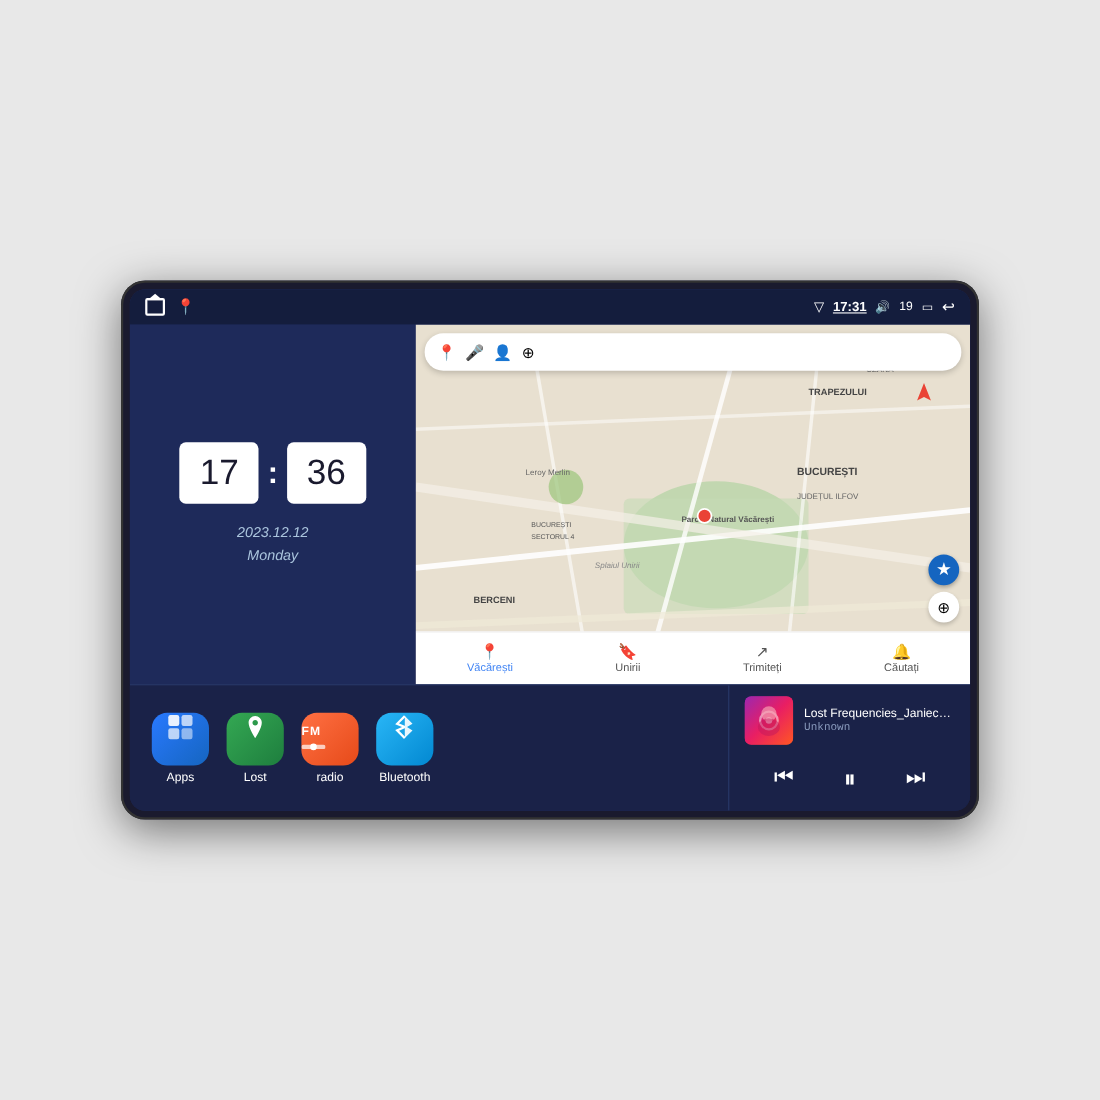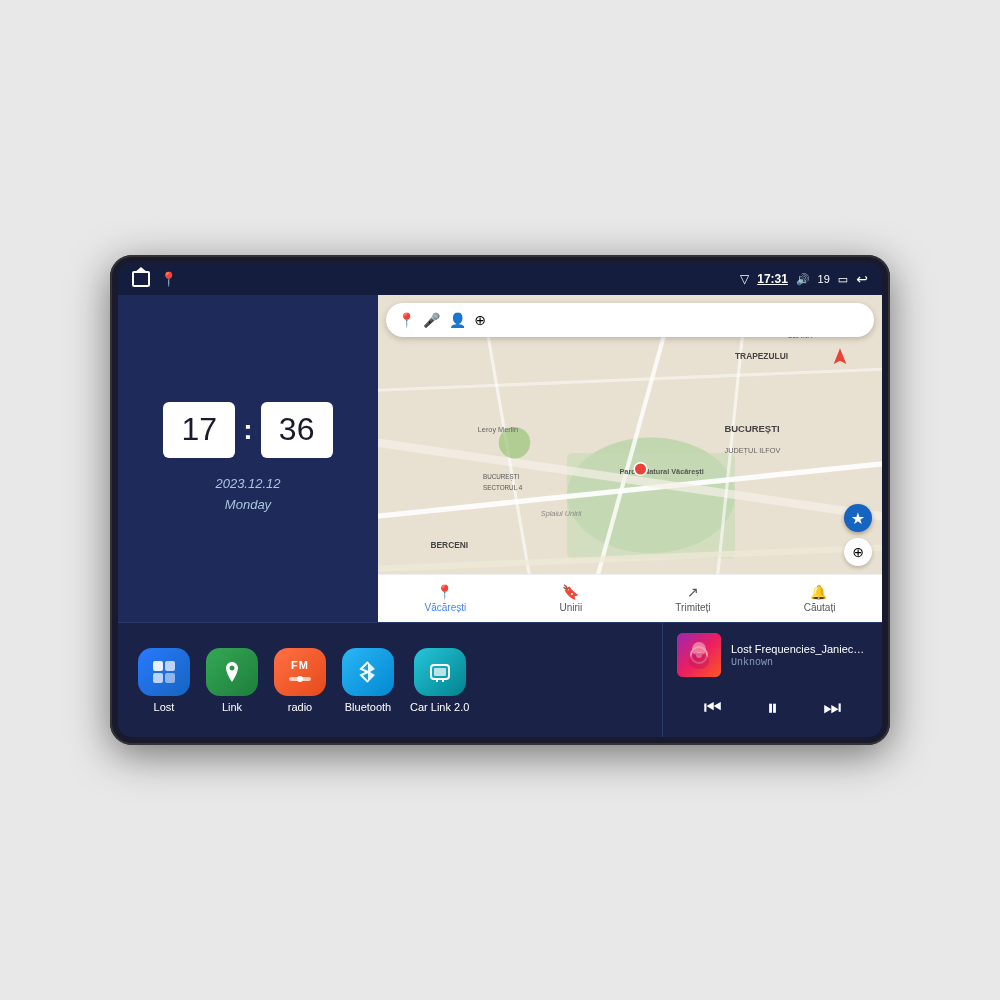--- a/index.html
+++ b/index.html
@@ -214,21 +214,21 @@
       flex-direction: column;
       align-items: center;
       gap: 5px;
       cursor: pointer;
     }
     .app-icon {
       width: 52px;
       height: 48px;
       border-radius: 14px;
       display: flex;
-      align-items: center;
+      align-items: flex-start;
       justify-content: center;
       font-size: 22px;
     }
     .app-label {
       color: white;
       font-size: 11px;
       text-align: center;
       white-space: nowrap;
     }
     .app-apps { background: linear-gradient(135deg, #2979FF, #1565C0); }
@@ -441,30 +441,30 @@
 
           <div class="app-item">
             <div class="app-icon app-apps">
               <svg width="26" height="26" viewBox="0 0 26 26" fill="white">
                 <rect x="2" y="2" width="10" height="10" rx="2" fill="white" opacity="0.9"></rect>
                 <rect x="14" y="2" width="10" height="10" rx="2" fill="white" opacity="0.7"></rect>
                 <rect x="2" y="14" width="10" height="10" rx="2" fill="white" opacity="0.7"></rect>
                 <rect x="14" y="14" width="10" height="10" rx="2" fill="white" opacity="0.5"></rect>
               </svg>
             </div>
-            <span class="app-label">Lost</span>
+            <span class="app-label">Apps</span>
           </div>
 
           <div class="app-item">
             <div class="app-icon app-maps">
               <svg width="26" height="26" viewBox="0 0 26 26" fill="white">
                 <path d="M13 3C9.7 3 7 5.7 7 9c0 5 6 14 6 14s6-9 6-14c0-3.3-2.7-6-6-6zm0 8.5c-1.4 0-2.5-1.1-2.5-2.5S11.6 6.5 13 6.5s2.5 1.1 2.5 2.5-1.1 2.5-2.5 2.5z" fill="white"></path>
               </svg>
             </div>
-            <span class="app-label">Link</span>
+            <span class="app-label">Lost</span>
           </div>
 
           <div class="app-item">
             <div class="app-icon app-radio" style="font-size:12px; color:white; font-weight:bold; flex-direction:column; gap:2px;">
               <div style="font-size:11px; font-weight:bold; color:white; letter-spacing:1px;">FM</div>
               <svg width="22" height="12" viewBox="0 0 22 12">
                 <rect x="0" y="4" width="22" height="4" rx="2" fill="white" opacity="0.7"></rect>
                 <circle cx="11" cy="6" r="3" fill="white"></circle>
               </svg>
             </div>
@@ -475,31 +475,20 @@
             <div class="app-icon app-bluetooth">
               <svg width="22" height="26" viewBox="0 0 22 26" fill="white">
                 <path d="M11 3v20l7-7-5-3 5-3z" fill="white" opacity="0.9"></path>
                 <path d="M11 3L4 10l7 3" fill="none" stroke="white" stroke-width="2"></path>
                 <path d="M11 23L4 16l7-3" fill="none" stroke="white" stroke-width="2"></path>
               </svg>
             </div>
             <span class="app-label">Bluetooth</span>
           </div>
 
-          <div class="app-item">
-            <div class="app-icon app-carlink">
-              <svg width="26" height="26" viewBox="0 0 26 26" fill="white">
-                <rect x="4" y="6" width="18" height="14" rx="3" fill="none" stroke="white" stroke-width="2"></rect>
-                <rect x="7" y="9" width="12" height="8" rx="1" fill="white" opacity="0.7"></rect>
-                <line x1="10" y1="20" x2="10" y2="23" stroke="white" stroke-width="2"></line>
-                <line x1="16" y1="20" x2="16" y2="23" stroke="white" stroke-width="2"></line>
-              </svg>
-            </div>
-            <span class="app-label">Car Link 2.0</span>
-          </div>
 
         </div>
 
         <div class="music-player">
           <div class="music-info">
             <div class="music-thumb">
               <svg width="44" height="44" viewBox="0 0 44 44">
                 <defs>
                   <linearGradient id="mg" x1="0%" y1="0%" x2="100%" y2="100%">
                     <stop offset="0%" style="stop-color:#9c27b0"></stop>

